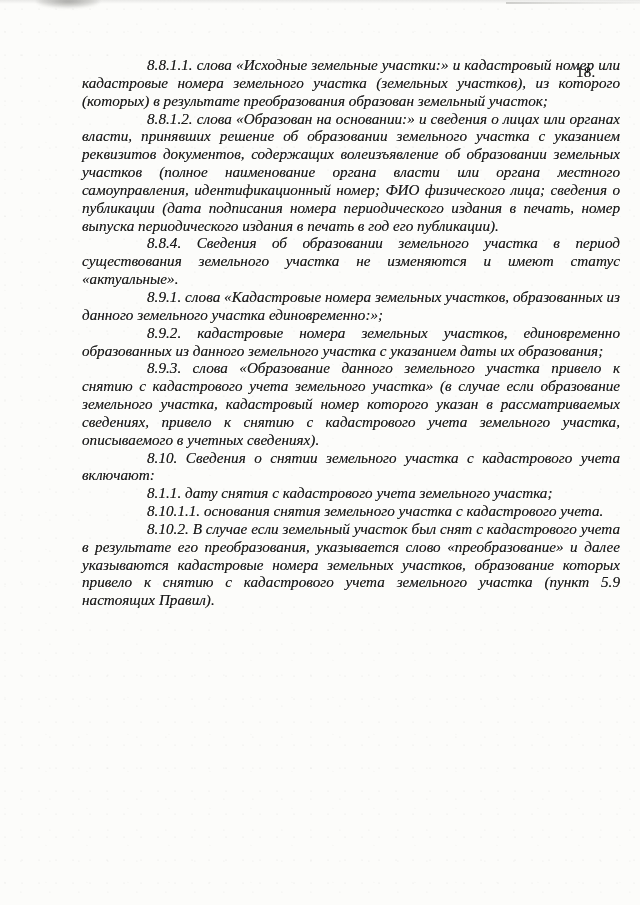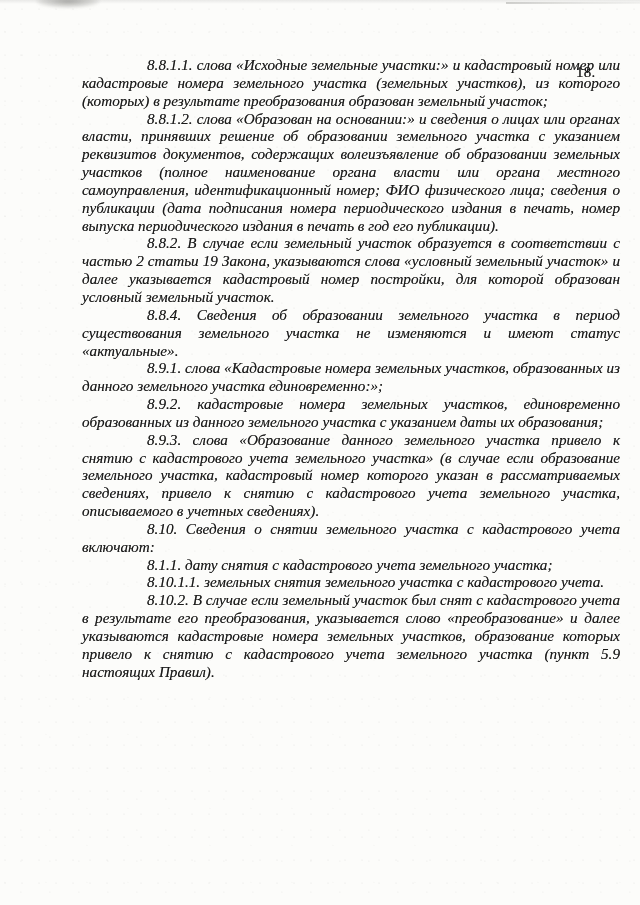--- a/index.html
+++ b/index.html
@@ -86,24 +86,23 @@
 
   <div class="top-edge-shadow"></div>
   <div class="smudge-top-left"></div>
   <div class="line-top-right"></div>
 
   <div class="page-number">18.</div>
 
   <div class="text-block">
     <p>8.8.1.1. слова «Исходные земельные участки:» и кадастровый номер или кадастровые номера земельного участка (земельных участков), из которого (которых) в результате преобразования образован земельный участок;</p>
     <p>8.8.1.2. слова «Образован на основании:» и сведения о лицах или органах власти, принявших решение об образовании земельного участка с указанием реквизитов документов, содержащих волеизъявление об образовании земельных участков (полное наименование органа власти или органа местного самоуправления, идентификационный номер; ФИО физического лица; сведения о публикации (дата подписания номера периодического издания в печать, номер выпуска периодического издания в печать в год его публикации).</p>
-    <p>8.8.2. В случае если земельный участок образуется в соответствии с частью 2 статьи 19 Закона, указываются слова «условный земельный участок» и далее указывается кадастровый номер постройки, для которой образован условный земельный участок.</p>
     <p>8.8.4. Сведения об образовании земельного участка в период существования земельного участка не изменяются и имеют статус «актуальные».</p>
     <p>8.9.1. слова «Кадастровые номера земельных участков, образованных из данного земельного участка единовременно:»;</p>
     <p>8.9.2. кадастровые номера земельных участков, единовременно образованных из данного земельного участка с указанием даты их образования;</p>
     <p>8.9.3. слова «Образование данного земельного участка привело к снятию с кадастрового учета земельного участка» (в случае если образование земельного участка, кадастровый номер которого указан в рассматриваемых сведениях, привело к снятию с кадастрового учета земельного участка, описываемого в учетных сведениях).</p>
     <p>8.10. Сведения о снятии земельного участка с кадастрового учета включают:</p>
     <p>8.1.1. дату снятия с кадастрового учета земельного участка;</p>
-    <p>8.10.1.1. земельных снятия земельного участка с кадастрового учета.</p>
+    <p>8.10.1.1. основания снятия земельного участка с кадастрового учета.</p>
     <p>8.10.2. В случае если земельный участок был снят с кадастрового учета в результате его преобразования, указывается слово «преобразование» и далее указываются кадастровые номера земельных участков, образование которых привело к снятию с кадастрового учета земельного участка (пункт 5.9 настоящих Правил).</p>
   </div>
 
 </div>
 
 </body></html>

